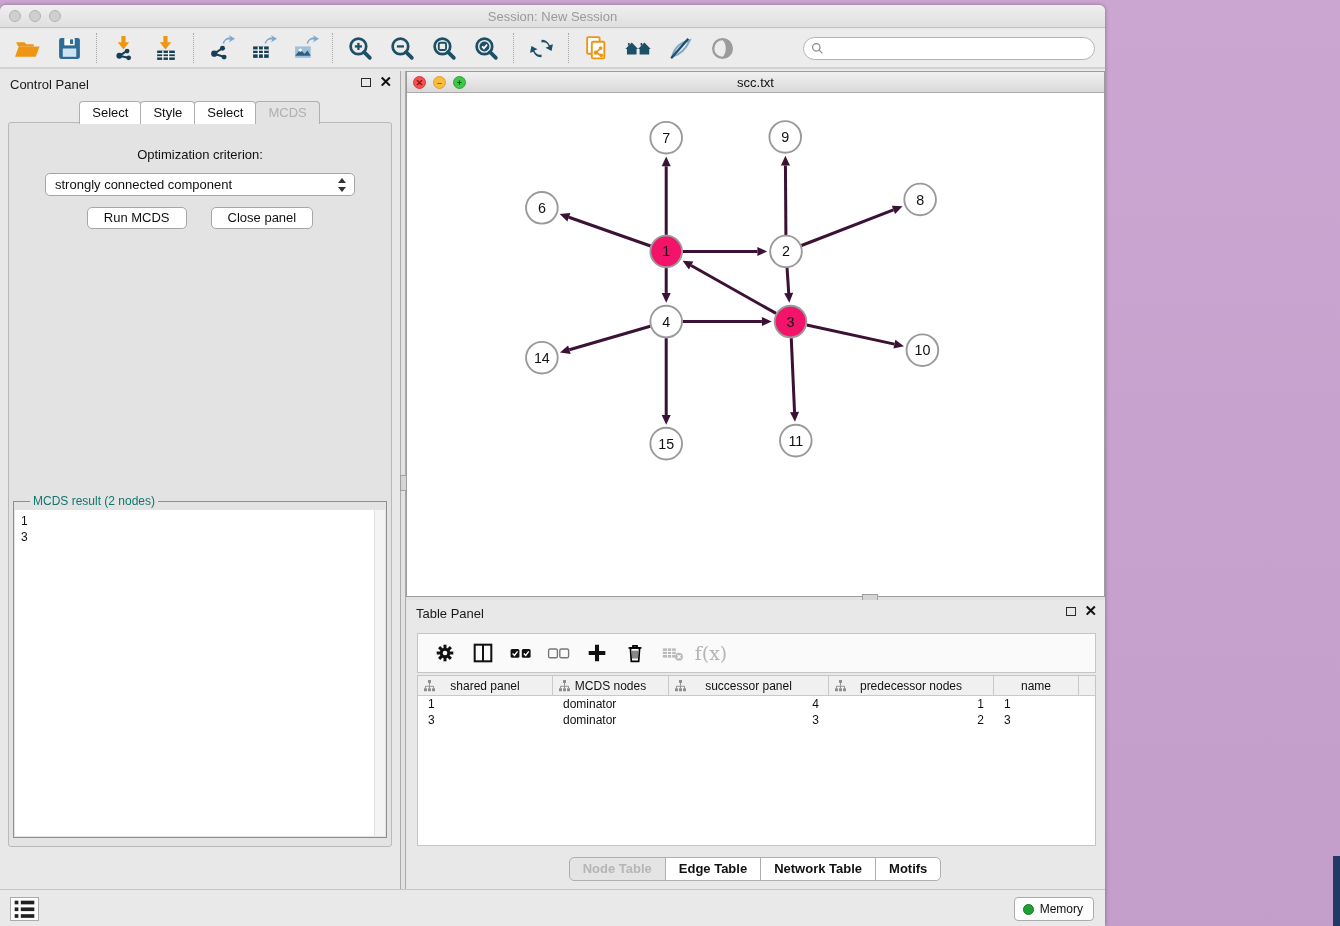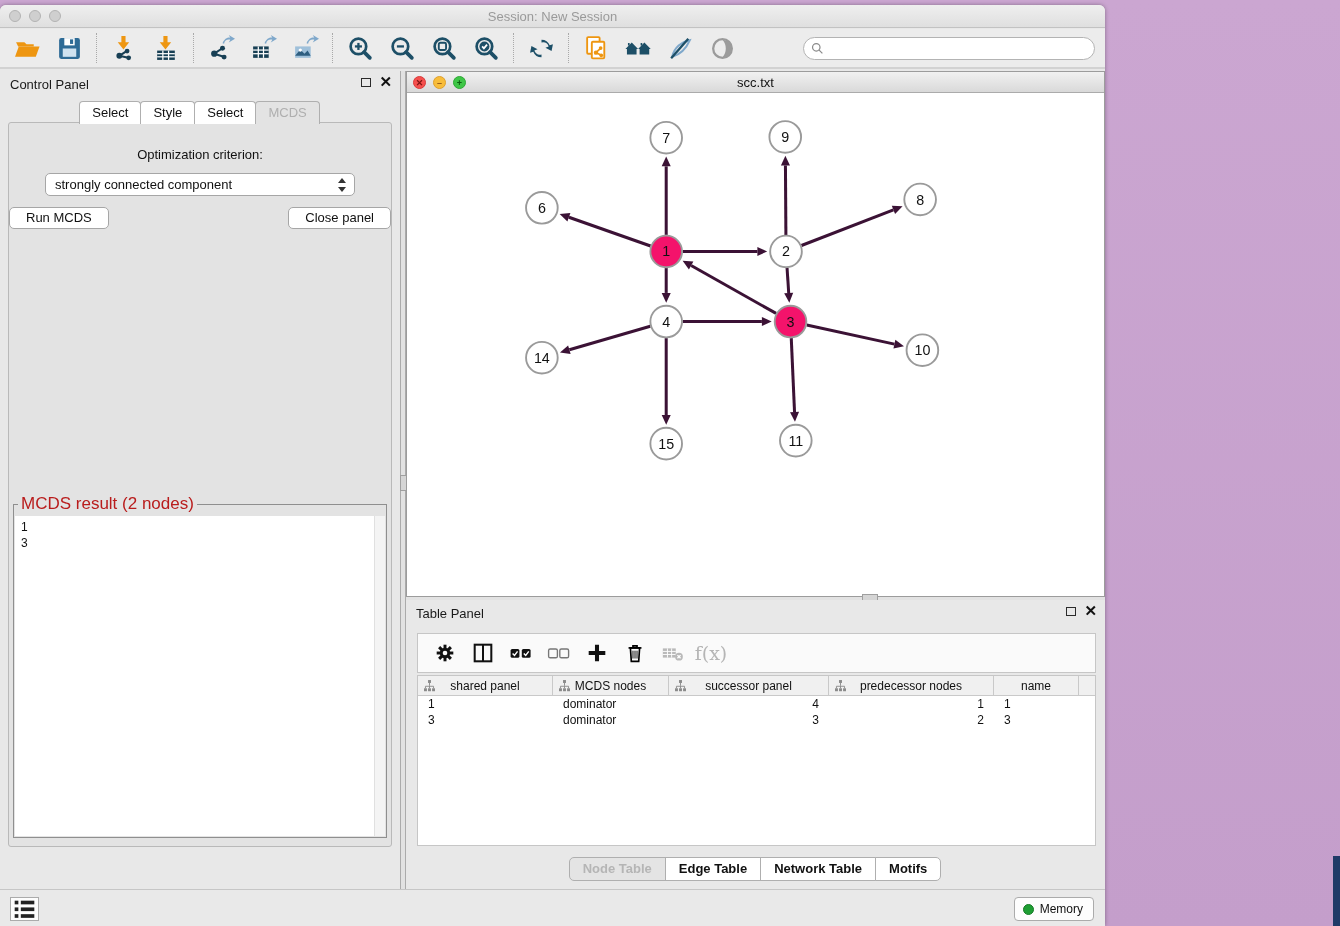--- a/index.html
+++ b/index.html
@@ -41,24 +41,24 @@
 
   .tab-row { display:flex; justify-content:center; position:relative; z-index:2; margin-top:4px; }
   .tab { background:#fff; border:1px solid #AFAFAF; border-bottom:none; padding:3px 12px 4px; font-size:13px; color:#111; border-radius:4px 4px 0 0; margin-left:-1px; }
   .tab.active { background:#E3E3E3; color:#AFAFAF; }
   .inner-panel { position:absolute; left:8px; right:8px; top:51px; bottom:42px; background:#E3E3E3; border:1px solid #B9B9B9; border-radius:3px; }
   .opt-label { text-align:center; margin-top:24px; font-size:13px; color:#111; }
   .dropdown { position:relative; margin:11px auto 0; width:310px; height:23px; background:#fff; border:1px solid #A6A6A6; border-radius:5px; font-size:13px; line-height:21px; padding-left:9px; color:#111; }
   .dd-stepper { position:absolute; right:7px; top:3px; width:10px; height:16px; }
   .dd-stepper::before { content:""; position:absolute; left:1px; top:1px; border-left:4px solid transparent; border-right:4px solid transparent; border-bottom:5px solid #333; }
   .dd-stepper::after { content:""; position:absolute; left:1px; bottom:1px; border-left:4px solid transparent; border-right:4px solid transparent; border-top:5px solid #333; }
-  .btn-row { display:flex; justify-content:space-between; gap:24px; margin-top:11px; }
+  .btn-row { display:flex; justify-content:center; gap:24px; margin-top:11px; }
   .cp-btn { background:#fff; border:1px solid #A6A6A6; border-radius:5px; height:22px; padding:0 16px; font-size:13px; color:#111; line-height:20px; }
   .result-fieldset { position:absolute; left:4px; right:4px; top:371px; bottom:8px; border:1px solid #8F8F8F; background:#E3E3E3; }
-  .result-fieldset legend { font-size:17px; color:#b91c1c; margin-left:4px; padding:0 3px; }
+  .result-fieldset legend { font-size:12px; color:#0f766e; margin-left:16px; padding:0 3px; }
   .result-box { position:absolute; left:1px; right:1px; top:2px; bottom:1px; background:#fff; }
   .result-text { position:absolute; left:6px; top:3px; font-size:12px; line-height:16px; white-space:pre; color:#111; }
   .result-scroll { position:absolute; right:0; top:0; bottom:0; width:11px; background:#F4F4F4; border-left:1px solid #E0E0E0; }
 
   
   .network-window { position:absolute; left:0; top:0; right:0; height:526px; border:1px solid #9C9C9C; background:#fff; }
   .net-titlebar { position:relative; height:21px; background:linear-gradient(180deg,#F1F1F1,#D9D9D9); border-bottom:1px solid #ABABAB; }
   .net-traffic { position:absolute; left:6px; top:4px; display:flex; gap:7px; }
   .ntl { width:13px; height:13px; border-radius:50%; font-size:9px; font-weight:bold; text-align:center; line-height:12px; }
   .ntl.red { background:#F5504E; border:1px solid #D93B3B; color:#7E1412; }

